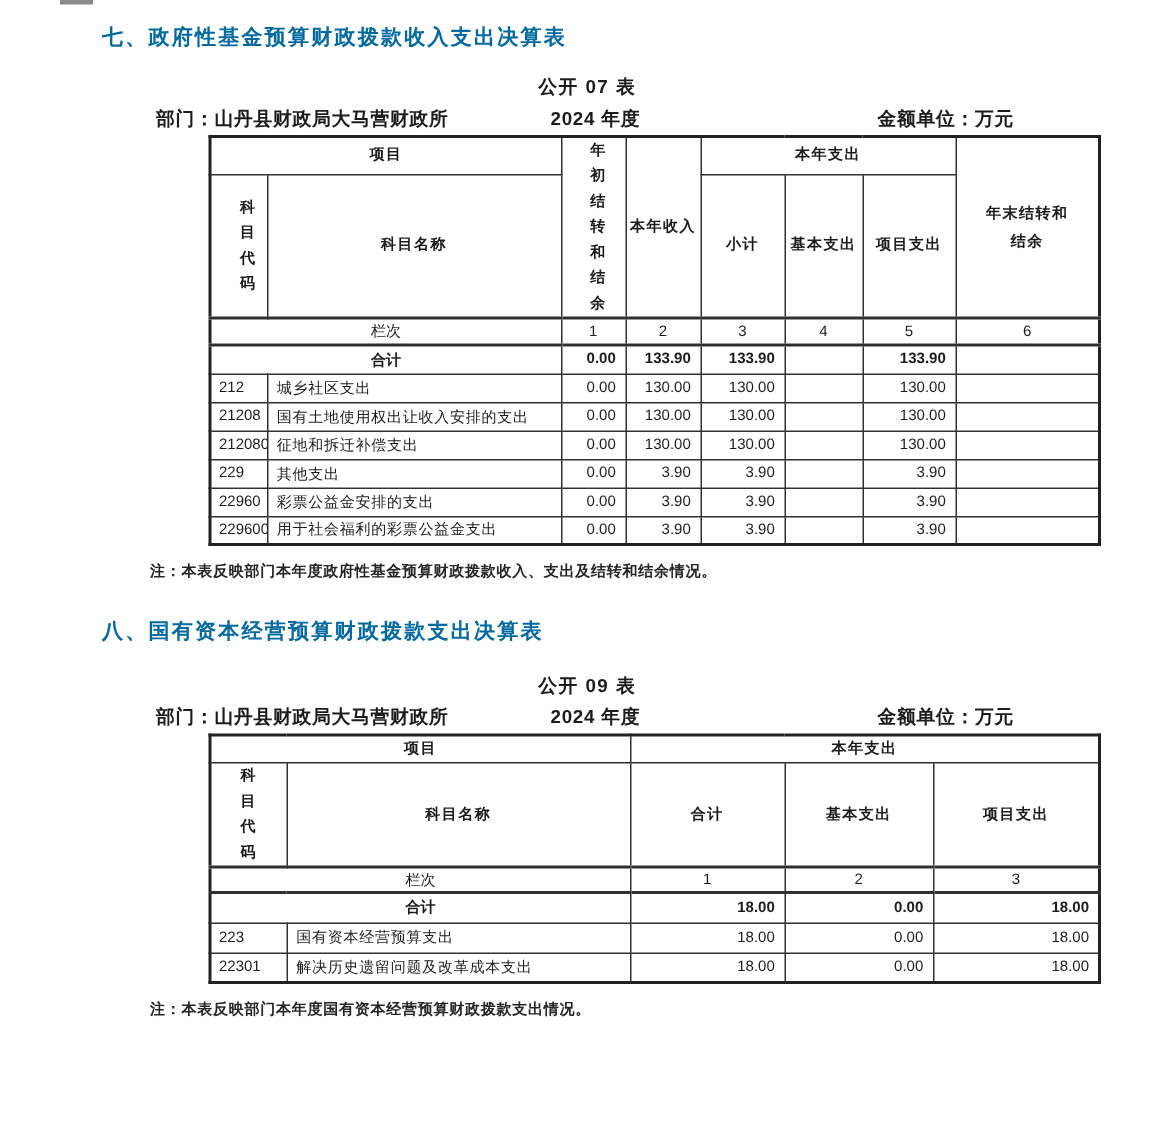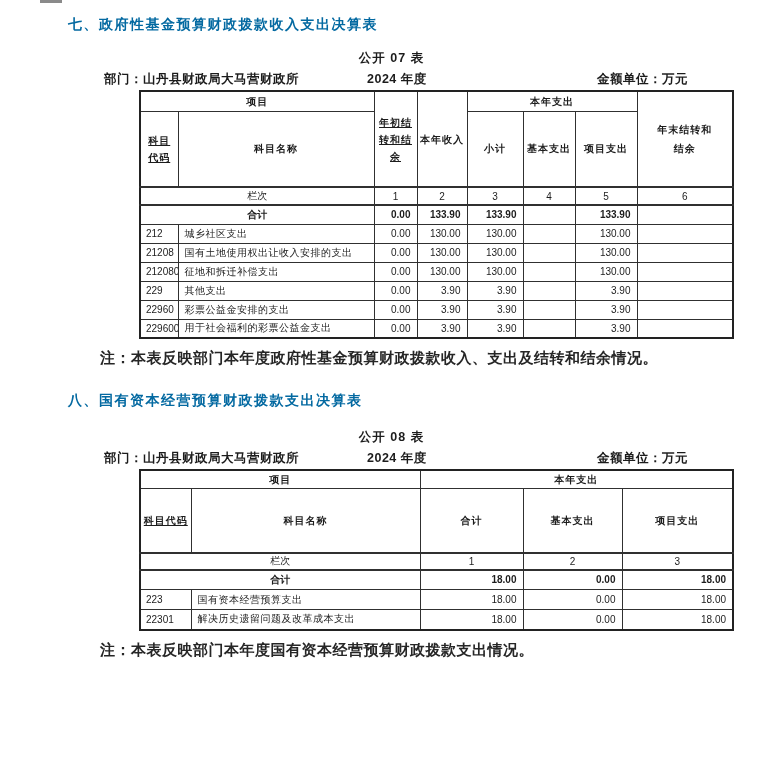--- a/index.html
+++ b/index.html
@@ -12,38 +12,38 @@
   .sec-title{margin:0 0 0 68px;font-size:14px;line-height:24px;font-weight:bold;letter-spacing:1.5px;color:#0369a1;}
   .sec-title.t7{padding-top:12px;}
   .sec-title.t8{margin-top:20px;}
   .sec-body{margin-left:95px;width:593px;}
   .pub{ text-align:center;font-weight:bold;font-size:12.5px;line-height:15px;letter-spacing:1px;}
   .pub.p7{margin-top:15px;}
   .pub.p8{margin-top:18px;}
   .meta{position:relative;height:17px;margin-top:5px;font-weight:bold;font-size:12.5px;line-height:17px;letter-spacing:0.5px;}
   .meta .dept{position:absolute;left:9px;}
   .meta .year{position:absolute;left:272px;}
-  .meta .unit{position:absolute;right:0;}
+  .meta .unit{position:absolute;right:12px;}
   table.t{border-collapse:collapse;table-layout:fixed;width:593px;margin-top:2px;
     font-size:10px;border:2px solid #222222;margin-left:44px;}
   table.t td{border:1px solid #303030;overflow:hidden;vertical-align:middle;padding:0;}
   tr.hrow td{font-weight:bold;text-align:center;letter-spacing:1px;line-height:17px;}
-  .wrap3{padding:0 2px !important;text-decoration:underline;}
+  .wrap3{padding:0 19px !important;}
   .wrap2{padding:0 15px !important;line-height:19px !important;}
   tr.lan td{text-align:center;border-top-width:2px;border-bottom-width:2px;}
   tr.total td{font-weight:bold;}
   td.l{text-align:left;padding-left:5px !important;}
   td.ln{text-align:left;padding-left:6px !important;letter-spacing:0.5px;}
   td.r{text-align:right;padding-right:6px !important;}
   td.c{text-align:center;}
   .t1 tr.r1{height:20px;} .t1 tr.r2{height:76px;} .t1 tr.lan{height:18px;}
   .t1 tr.total{height:19px;} .t1 tr.data{height:19px;}
   .t2 tr.r1{height:18px;} .t2 tr.r2{height:64px;} .t2 tr.lan{height:17px;}
   .t2 tr.total{height:20px;} .t2 tr.data{height:20px;}
-  .note{margin-top:10px;padding-left:5px;font-size:15px;font-weight:bold;letter-spacing:0.5px;color:#262626;}
+  .note{margin-top:10px;padding-left:5px;font-size:10px;font-weight:bold;letter-spacing:0.5px;color:#262626;}
 </style>
 </head>
 <body>
 
 <div class="artifact"></div>
 
 <div>
   <h1 class="sec-title t7">七、政府性基金预算财政拨款收入支出决算表</h1>
   <div class="sec-body">
     <div class="pub p7">公开 07 表</div>
@@ -160,21 +160,21 @@
     </tbody>
       </table>
 
     <div class="note">注：本表反映部门本年度政府性基金预算财政拨款收入、支出及结转和结余情况。</div>
   </div>
 </div>
 
 <div>
   <h1 class="sec-title t8">八、国有资本经营预算财政拨款支出决算表</h1>
   <div class="sec-body">
-    <div class="pub p8">公开 08 表</div>
+    <div class="pub p8">公开 09 表</div>
     <div class="meta">
       <span class="dept">部门：山丹县财政局大马营财政所</span>
       <span class="year">2024 年度</span>
       <span class="unit">金额单位：万元</span>
     </div>
 
     <table class="t t2">
       <colgroup>
         <col style="width:51px">
           <col style="width:229px">

